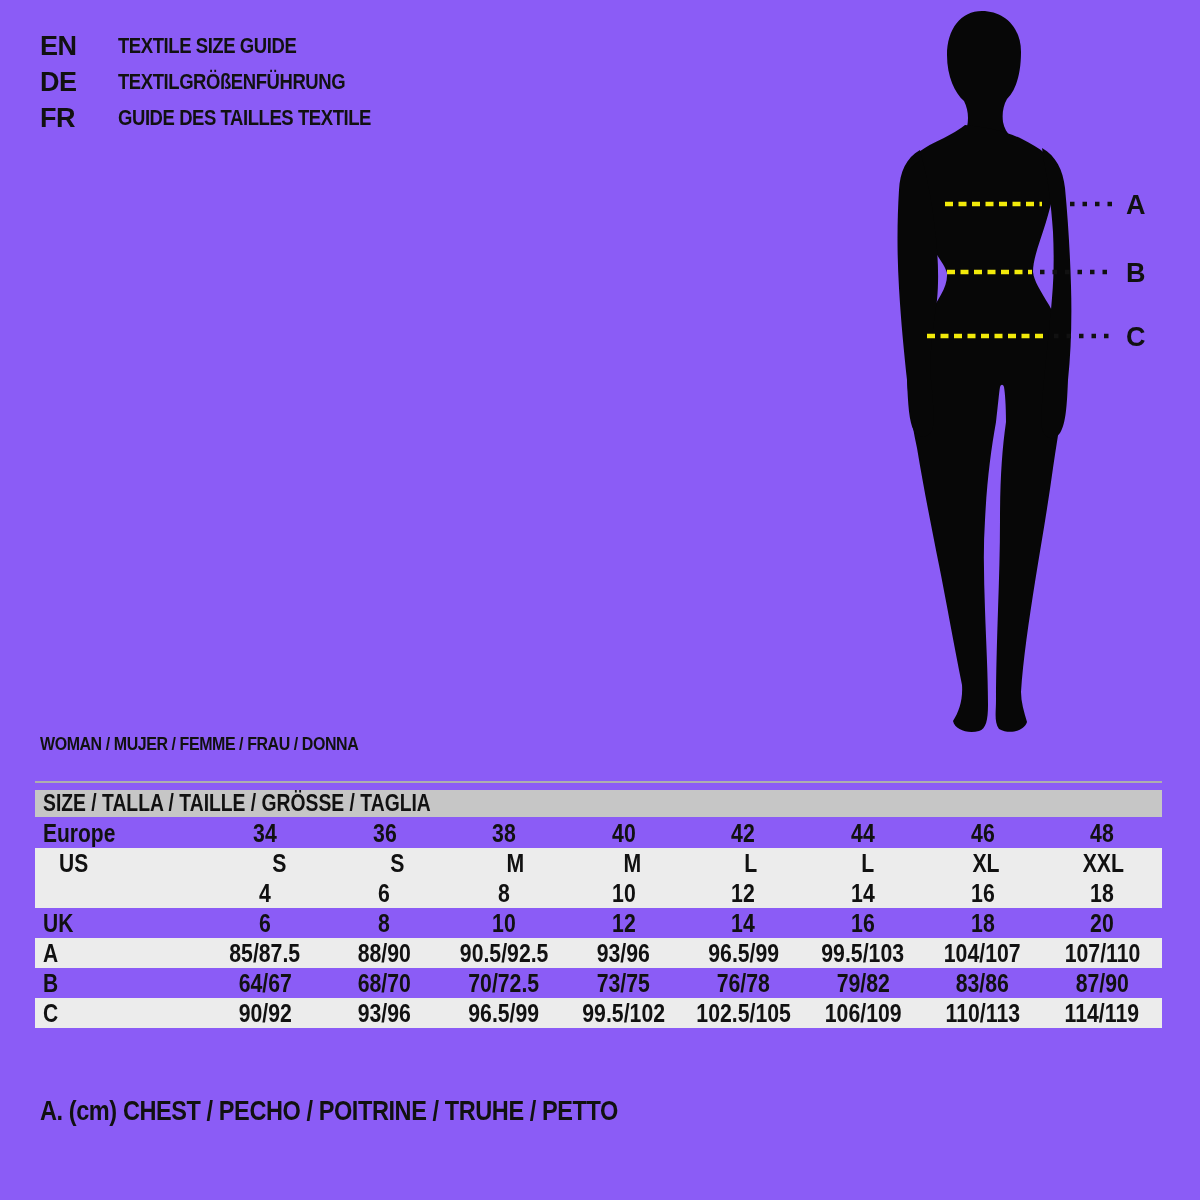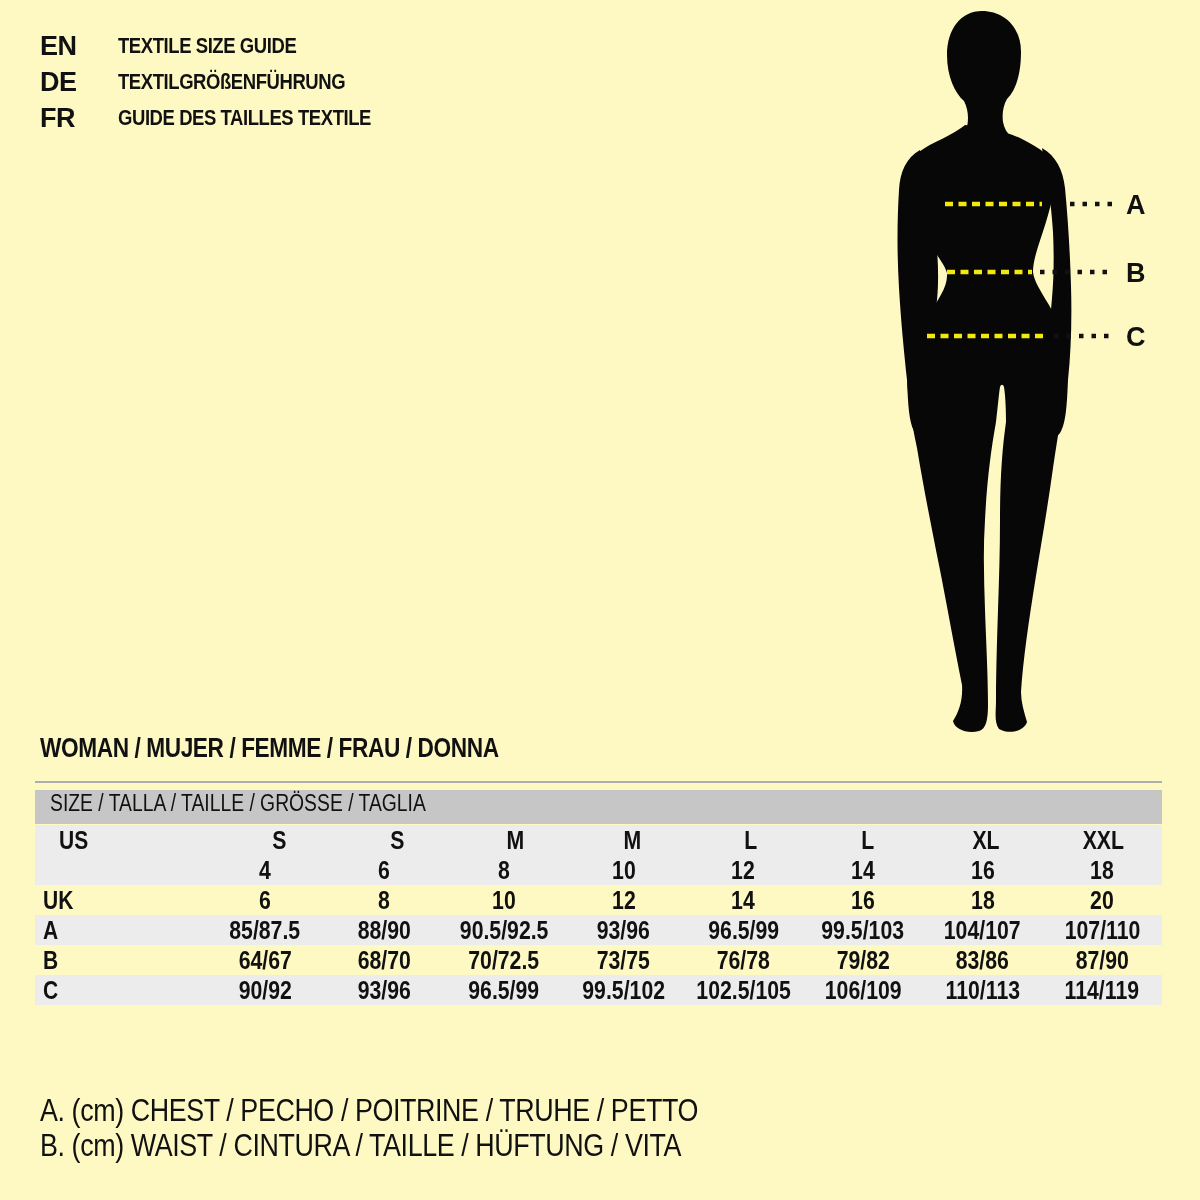--- a/index.html
+++ b/index.html
@@ -1,48 +1,48 @@
 <!DOCTYPE html>
 <html><head>
 <meta charset="utf-8">
 <style>
   html,body{margin:0;padding:0;background:#fff;}
   .canvas{
-    position:relative;width:1200px;height:1200px;background:#fef9c3;
+    position:relative;width:1200px;height:1200px;background:#8b5cf6;
     font-family:"Liberation Sans","DejaVu Sans",sans-serif;
     color:#111;overflow:hidden;
   }
   .cx{display:inline-block;transform:scaleX(.84);transform-origin:0 50%;white-space:nowrap;}
   .cxc{display:inline-block;transform:scaleX(.85);transform-origin:50% 50%;white-space:nowrap;}
 
   
   .lang-block{position:absolute;left:40px;top:28px;}
   .lang-row{display:flex;height:36px;align-items:center;}
   .lang-code{width:78px;font-size:27px;font-weight:700;letter-spacing:-.5px;}
   .lang-label{font-size:22px;font-weight:700;letter-spacing:-.5px;}
 
   
   .figure-svg{position:absolute;left:855px;top:0;}
   .mlabel{font-size:27px;font-weight:700;fill:#111;}
 
   
-  .woman-heading{position:absolute;left:40px;top:733px;font-size:27px;font-weight:700;letter-spacing:-.5px;}
+  .woman-heading{position:absolute;left:40px;top:733px;font-size:19px;font-weight:700;letter-spacing:-.5px;}
 
   
   .size-table{position:absolute;left:35px;top:781px;width:1127px;}
   .t-topline{height:2px;background:#aeaeae;margin-bottom:7px;}
-  .t-header{height:34px;line-height:27px;background:#c6c6c6;font-size:23px;font-weight:400;
-            padding-left:15px;box-sizing:border-box;margin-bottom:1px;}
+  .t-header{height:27px;line-height:27px;background:#c6c6c6;font-size:23px;font-weight:700;
+            padding-left:8px;box-sizing:border-box;margin-bottom:1px;}
   .trow{display:flex;height:30px;line-height:30px;font-size:25px;font-weight:700;}
   .tlabel{width:162px;padding-left:8px;text-align:left;}
   .tcell{flex:1;text-align:center;}
 
   
   .legend{position:absolute;left:40px;top:1093px;}
-  .legend-line{height:35px;line-height:35px;font-size:32px;font-weight:400;letter-spacing:-.5px;}
+  .legend-line{height:35px;line-height:35px;font-size:28px;font-weight:700;letter-spacing:-.5px;}
 </style>
 </head>
 <body>
 
 <div class="canvas">
 
   <div class="lang-block" id="lang-block">
       <div class="lang-row">
         <span class="lang-code">EN</span>
         <span class="lang-label"><span class="cx">TEXTILE SIZE GUIDE</span></span>
@@ -123,20 +123,31 @@
   <div class="woman-heading">
     <span class="cx">WOMAN / MUJER / FEMME / FRAU / DONNA</span>
   </div>
 
   <div class="size-table">
     <div class="t-topline"></div>
     <div class="t-header" id="t-header" style="background: rgb(198, 198, 198);">
       <span class="cx">SIZE / TALLA / TAILLE / GRÖSSE / TAGLIA</span>
     </div>
     <div id="t-rows">
+        <div class="trow">
+          <div class="tlabel"><span class="cx">Europe</span></div>
+          <div class="tcell"><span class="cxc">34</span></div>
+          <div class="tcell"><span class="cxc">36</span></div>
+          <div class="tcell"><span class="cxc">38</span></div>
+          <div class="tcell"><span class="cxc">40</span></div>
+          <div class="tcell"><span class="cxc">42</span></div>
+          <div class="tcell"><span class="cxc">44</span></div>
+          <div class="tcell"><span class="cxc">46</span></div>
+          <div class="tcell"><span class="cxc">48</span></div>
+        </div>
         <div class="trow" style="background: rgb(236, 236, 236); padding-left: 16px;">
           <div class="tlabel"><span class="cx">US</span></div>
           <div class="tcell"><span class="cxc">S</span></div>
           <div class="tcell"><span class="cxc">S</span></div>
           <div class="tcell"><span class="cxc">M</span></div>
           <div class="tcell"><span class="cxc">M</span></div>
           <div class="tcell"><span class="cxc">L</span></div>
           <div class="tcell"><span class="cxc">L</span></div>
           <div class="tcell"><span class="cxc">XL</span></div>
           <div class="tcell"><span class="cxc">XXL</span></div>
@@ -194,16 +205,15 @@
           <div class="tcell"><span class="cxc">102.5/105</span></div>
           <div class="tcell"><span class="cxc">106/109</span></div>
           <div class="tcell"><span class="cxc">110/113</span></div>
           <div class="tcell"><span class="cxc">114/119</span></div>
         </div>
       </div>
   </div>
 
   <div class="legend" id="legend">
       <div class="legend-line"><span class="cx">A. (cm) CHEST / PECHO / POITRINE / TRUHE / PETTO</span></div>
-      <div class="legend-line"><span class="cx">B. (cm) WAIST / CINTURA / TAILLE / HÜFTUNG / VITA</span></div>
     </div>
 
 </div>
 
 </body></html>

